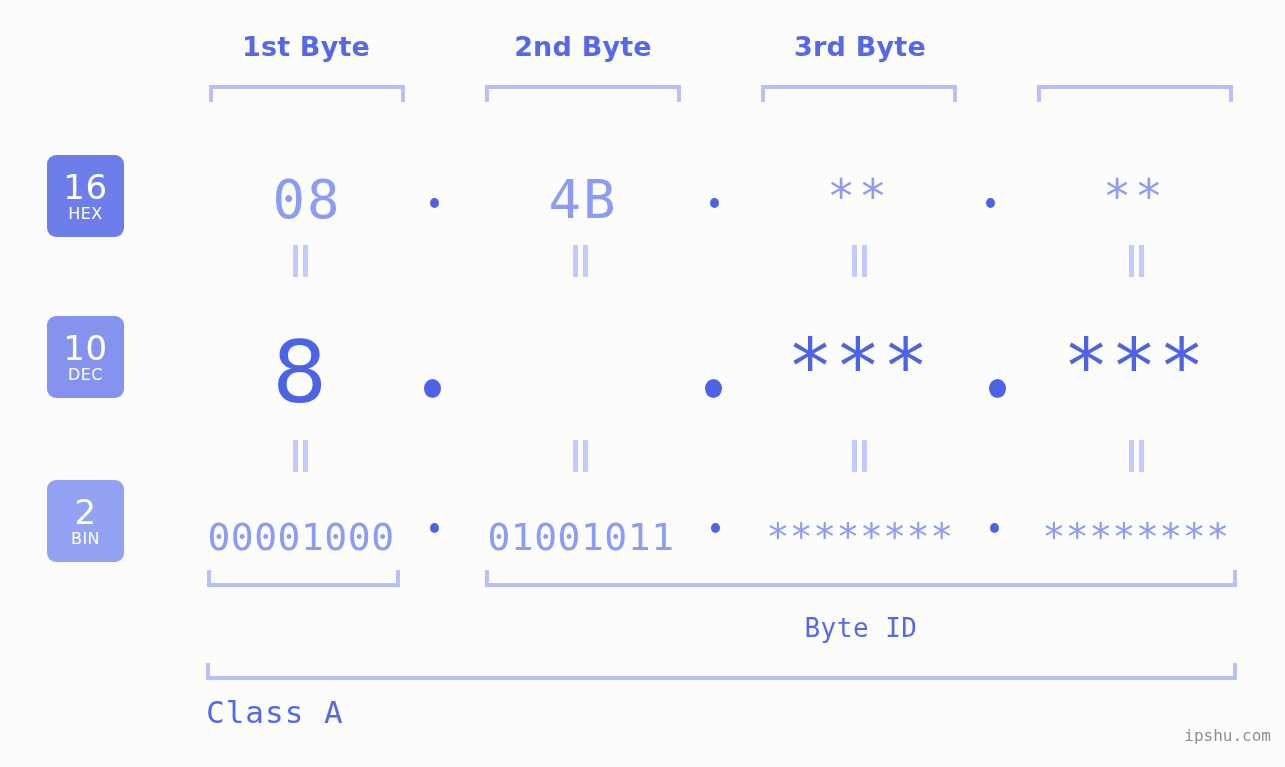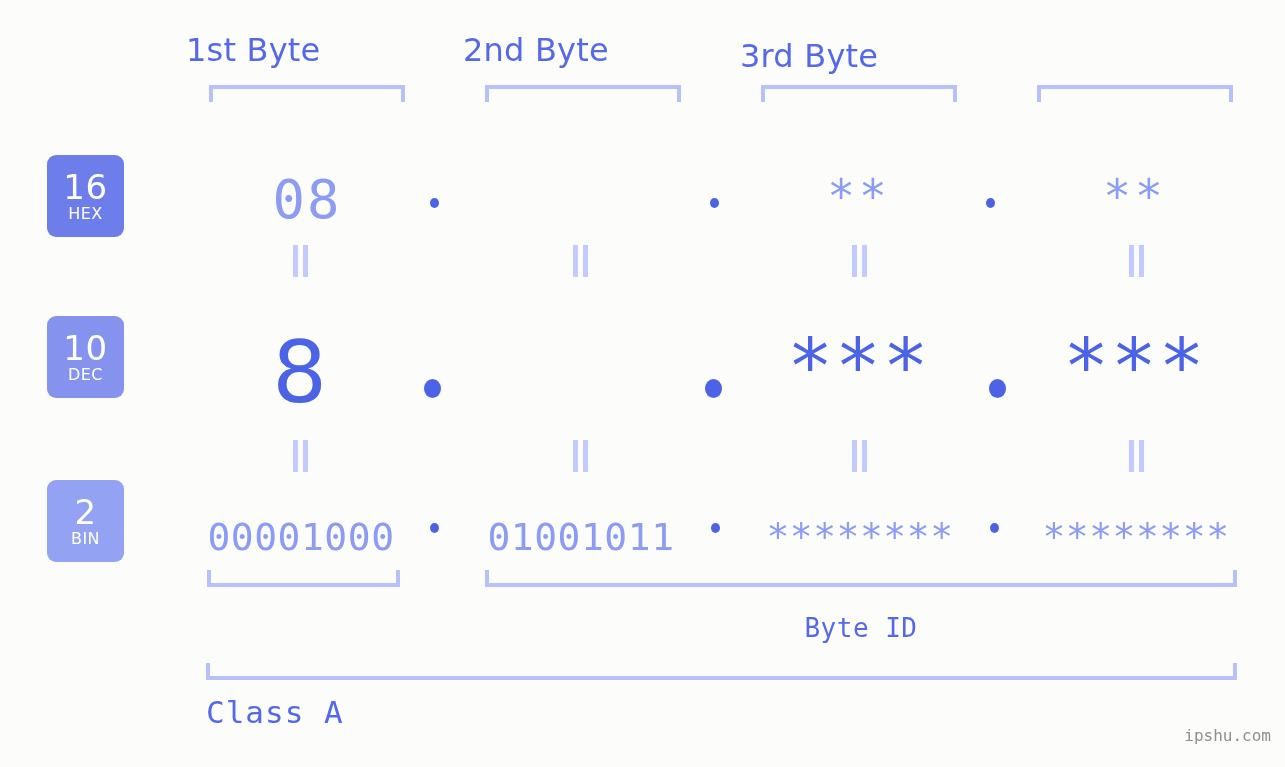--- a/index.html
+++ b/index.html
@@ -20,23 +20,24 @@
     left: 0; top: 0;
     width: 1285px;
     height: 767px;
   }
 
   
   .byte-label {
     position: absolute;
     top: 31px;
     width: 240px;
-    font-family: "DejaVu Sans", sans-serif;
-    font-size: 32px;
-    font-weight: 400;
+    text-align: center;
+    font-family: "DejaVu Sans", sans-serif;
+    font-size: 27px;
+    font-weight: 700;
     color: #5568e8;
     letter-spacing: 0.2px;
     white-space: nowrap;
   }
 
   
   .bracket-down {
     position: absolute;
     border-top: 4px solid #b7c0fb;
     border-left: 4px solid #b7c0fb;
@@ -186,41 +187,42 @@
     white-space: nowrap;
   }
 </style>
 </head>
 <body>
 
 <div id="stage">
 
   <div class="byte-label" style="left:186px;">1st Byte</div>
   <div class="byte-label" style="left:463px;">2nd Byte</div>
-  <div class="byte-label" style="left:740px;margin-top:6px;">3rd Byte</div>
+  <div class="byte-label" style="left:740px;">3rd Byte</div>
 
   <div class="bracket-down" style="left:209px; top:85px; width:196px;"></div>
   <div class="bracket-down" style="left:485px; top:85px; width:196px;"></div>
   <div class="bracket-down" style="left:761px; top:85px; width:196px;"></div>
   <div class="bracket-down" style="left:1037px;top:85px; width:196px;"></div>
 
   <div class="badge" style="top:155px; background:#6d7eea;">
     <span class="num">16</span>
     <span class="lbl">HEX</span>
   </div>
   <div class="badge" style="top:316px; background:#8593ee;">
     <span class="num">10</span>
     <span class="lbl">DEC</span>
   </div>
   <div class="badge" style="top:480px; background:#93a2f3;">
     <span class="num">2</span>
     <span class="lbl">BIN</span>
   </div>
 
   <div class="cell hex-val" style="left:187px; top:155px;">08</div>
+  <div class="cell hex-val" style="left:463px; top:155px;">4B</div>
   <div class="cell hex-val stars" style="left:739px; top:155px;">**</div>
   <div class="cell hex-val stars" style="left:1015px;top:155px;">**</div>
 
   <div class="dot hex" style="left:430px; top:198px;"></div>
   <div class="dot hex" style="left:710px; top:198px;"></div>
   <div class="dot hex" style="left:986px; top:198px;"></div>
 
   <div class="eqmark" style="left:290px;  top:245px;">
       <i></i>
       <i></i>

